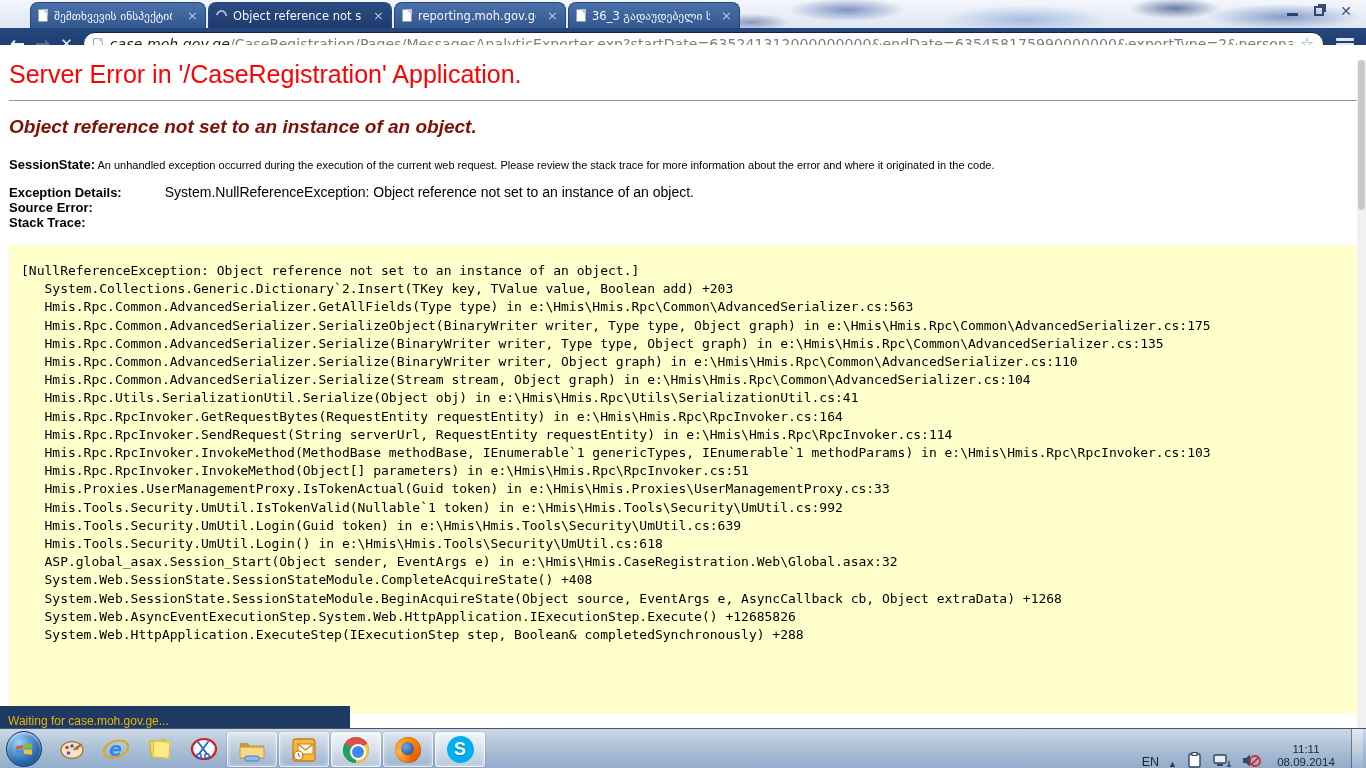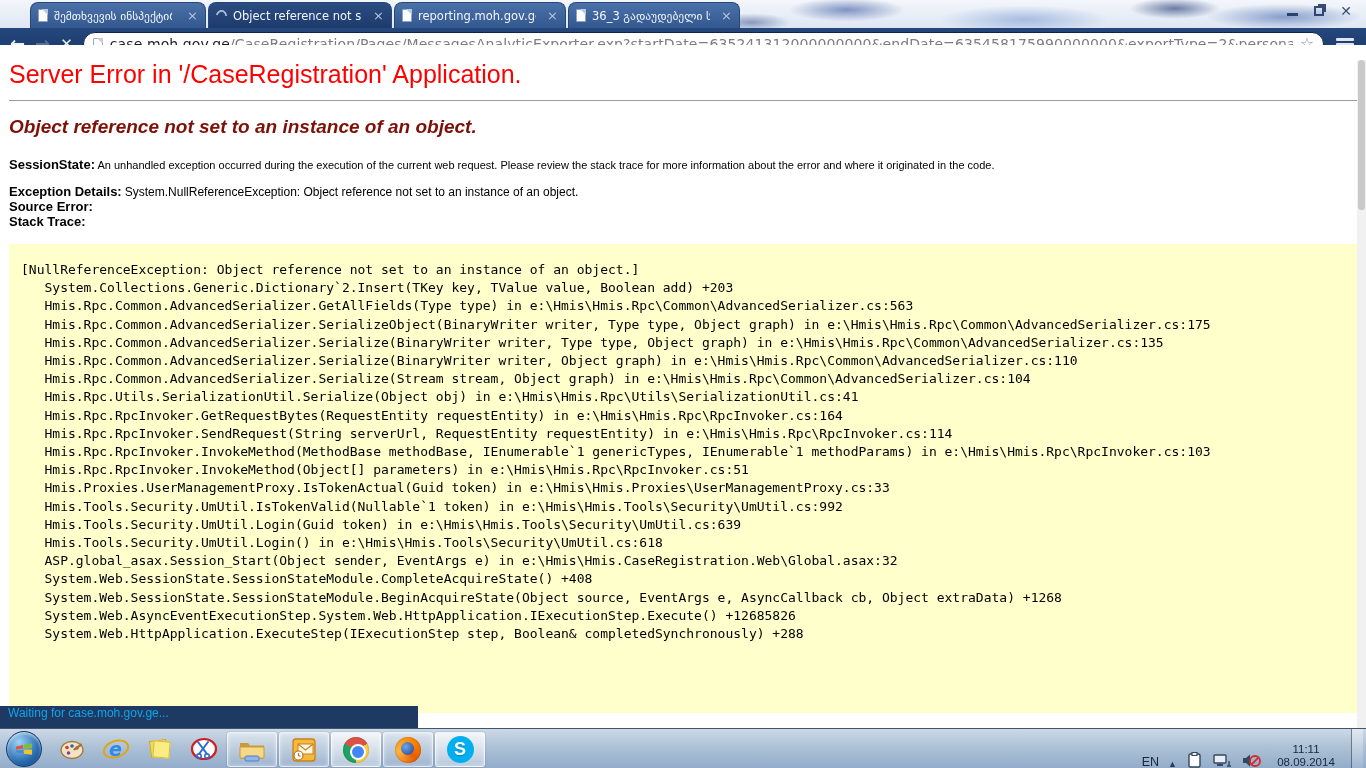--- a/index.html
+++ b/index.html
@@ -49,21 +49,21 @@
   .nav-back { color:#eef3fa; }
   .nav-fwd  { color:#5a6f96; }
   .nav-stop { color:#eef3fa; font-size:15px; }
   .omnibox {
     flex:1; height:24px; background:#fff; border-radius:13px; border:1px solid #0e2448;
     display:flex; align-items:center; padding:0 9px; gap:7px; overflow:hidden;
   }
   .doc-icon.grey { border-color:#9aa6b5; }
   .doc-icon.grey::after { border-color:#c3ccd7 #c3ccd7 transparent transparent; }
   .url { font-size:14px; white-space:nowrap; overflow:hidden; letter-spacing:.1px; }
-  .url .host { color:#1d1d1d; }
+  .url .host { color:#1d1d1d;font-style:italic; }
   .url .rest { color:#7d7d7d; }
   .star { margin-left:auto; color:#8a97a8; font-size:16px; line-height:1; flex:none; }
   .menu-btn { display:flex; flex-direction:column; gap:2px; padding:2px; }
   .menu-btn span { width:18px; height:3px; background:#dfe6f0; border-radius:1px; }
 
   
   .content {
     position:absolute; top:45px; left:0; width:1366px; height:668px;
     background:#fff; overflow:hidden; padding-left:9px; color:#000;
   }
@@ -79,22 +79,22 @@
   .label-line { font-size:13px; font-weight:bold; }
   .band {
     margin:12px 5px 0 0; background:#ffffcc; padding:7px 5px;
     font-family:"DejaVu Sans Mono", monospace; font-size:10.5px; color:#111;
   }
   .stackbox { margin-top:15px; margin-left:0; margin-right:5px; background:#ffffcc; height:500px; padding:17px 0 0 12px; }
   .stackbox pre { margin:0; font-family:"DejaVu Sans Mono", monospace; font-size:13px; line-height:18.2px; white-space:pre; color:#000; }
 
   
   .status-tip {
-    position:absolute; left:0; bottom:40px; width:418px; height:22px; z-index:4;
-    background:#1e3a63; color:#0ea5e9; font-size:12px; padding:0 8px; white-space:nowrap;
+    position:absolute; left:0; bottom:40px; width:350px; height:22px; z-index:4;
+    background:#1e3a63; color:#eab308; font-size:12px; padding:8px 8px; white-space:nowrap;
   }
 
   
   .taskbar {
     position:absolute; bottom:0; left:0; width:1366px; height:40px; z-index:5;
     background:linear-gradient(#cdd9e6 0%, #aec2d6 45%, #93accb 100%);
     border-top:1px solid #41566e;
     display:flex; align-items:center; padding:0 0 0 6px;
   }
   .orb { width:36px; height:36px; border-radius:50%; margin-right:8px; flex:none;
@@ -184,21 +184,21 @@
     <h1 class="err-title">Server Error in '/CaseRegistration' Application.</h1>
     <hr class="rule">
     <h2 class="err-sub">Object reference not set to an instance of an object.</h2>
 
     <div class="meta">
       <b>SessionState:</b>
       <span>An unhandled exception occurred during the execution of the current web request. Please review the stack trace for more information about the error and where it originated in the code.</span>
     </div>
     <div class="meta tight">
       <b>Exception Details:</b>
-      <span style="font-size:12px;">System.NullReferenceException: Object reference not set to an instance of an object.</span>
+      <span style="font-size:14px;margin-left:40px;">System.NullReferenceException: Object reference not set to an instance of an object.</span>
     </div>
 
     <div class="label-line">Source Error:</div>
 
     <div class="label-line">Stack Trace:</div>
     <div class="stackbox">
       <pre>[NullReferenceException: Object reference not set to an instance of an object.]
    System.Collections.Generic.Dictionary`2.Insert(TKey key, TValue value, Boolean add) +203
    Hmis.Rpc.Common.AdvancedSerializer.GetAllFields(Type type) in e:\Hmis\Hmis.Rpc\Common\AdvancedSerializer.cs:563
    Hmis.Rpc.Common.AdvancedSerializer.SerializeObject(BinaryWriter writer, Type type, Object graph) in e:\Hmis\Hmis.Rpc\Common\AdvancedSerializer.cs:175

